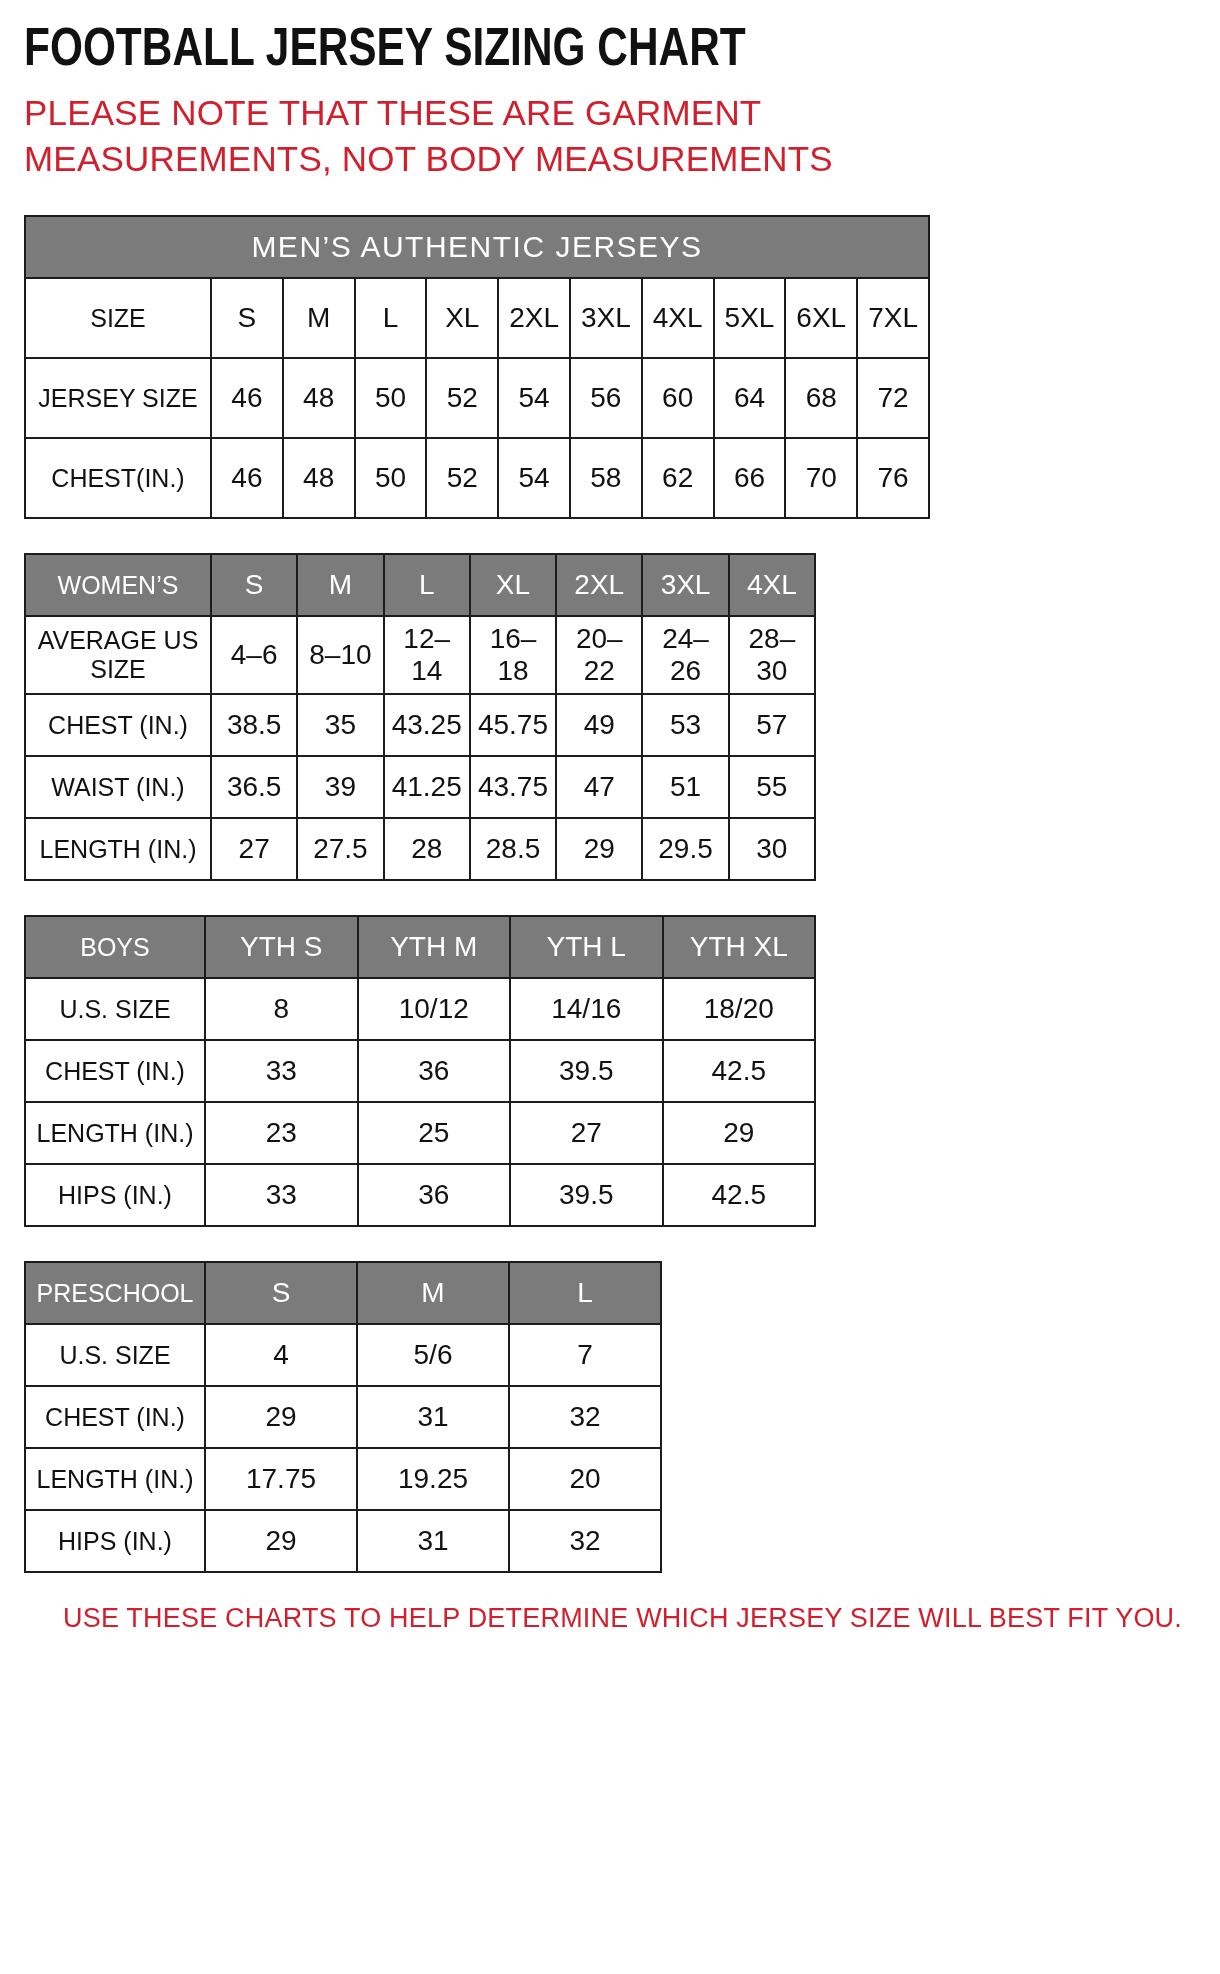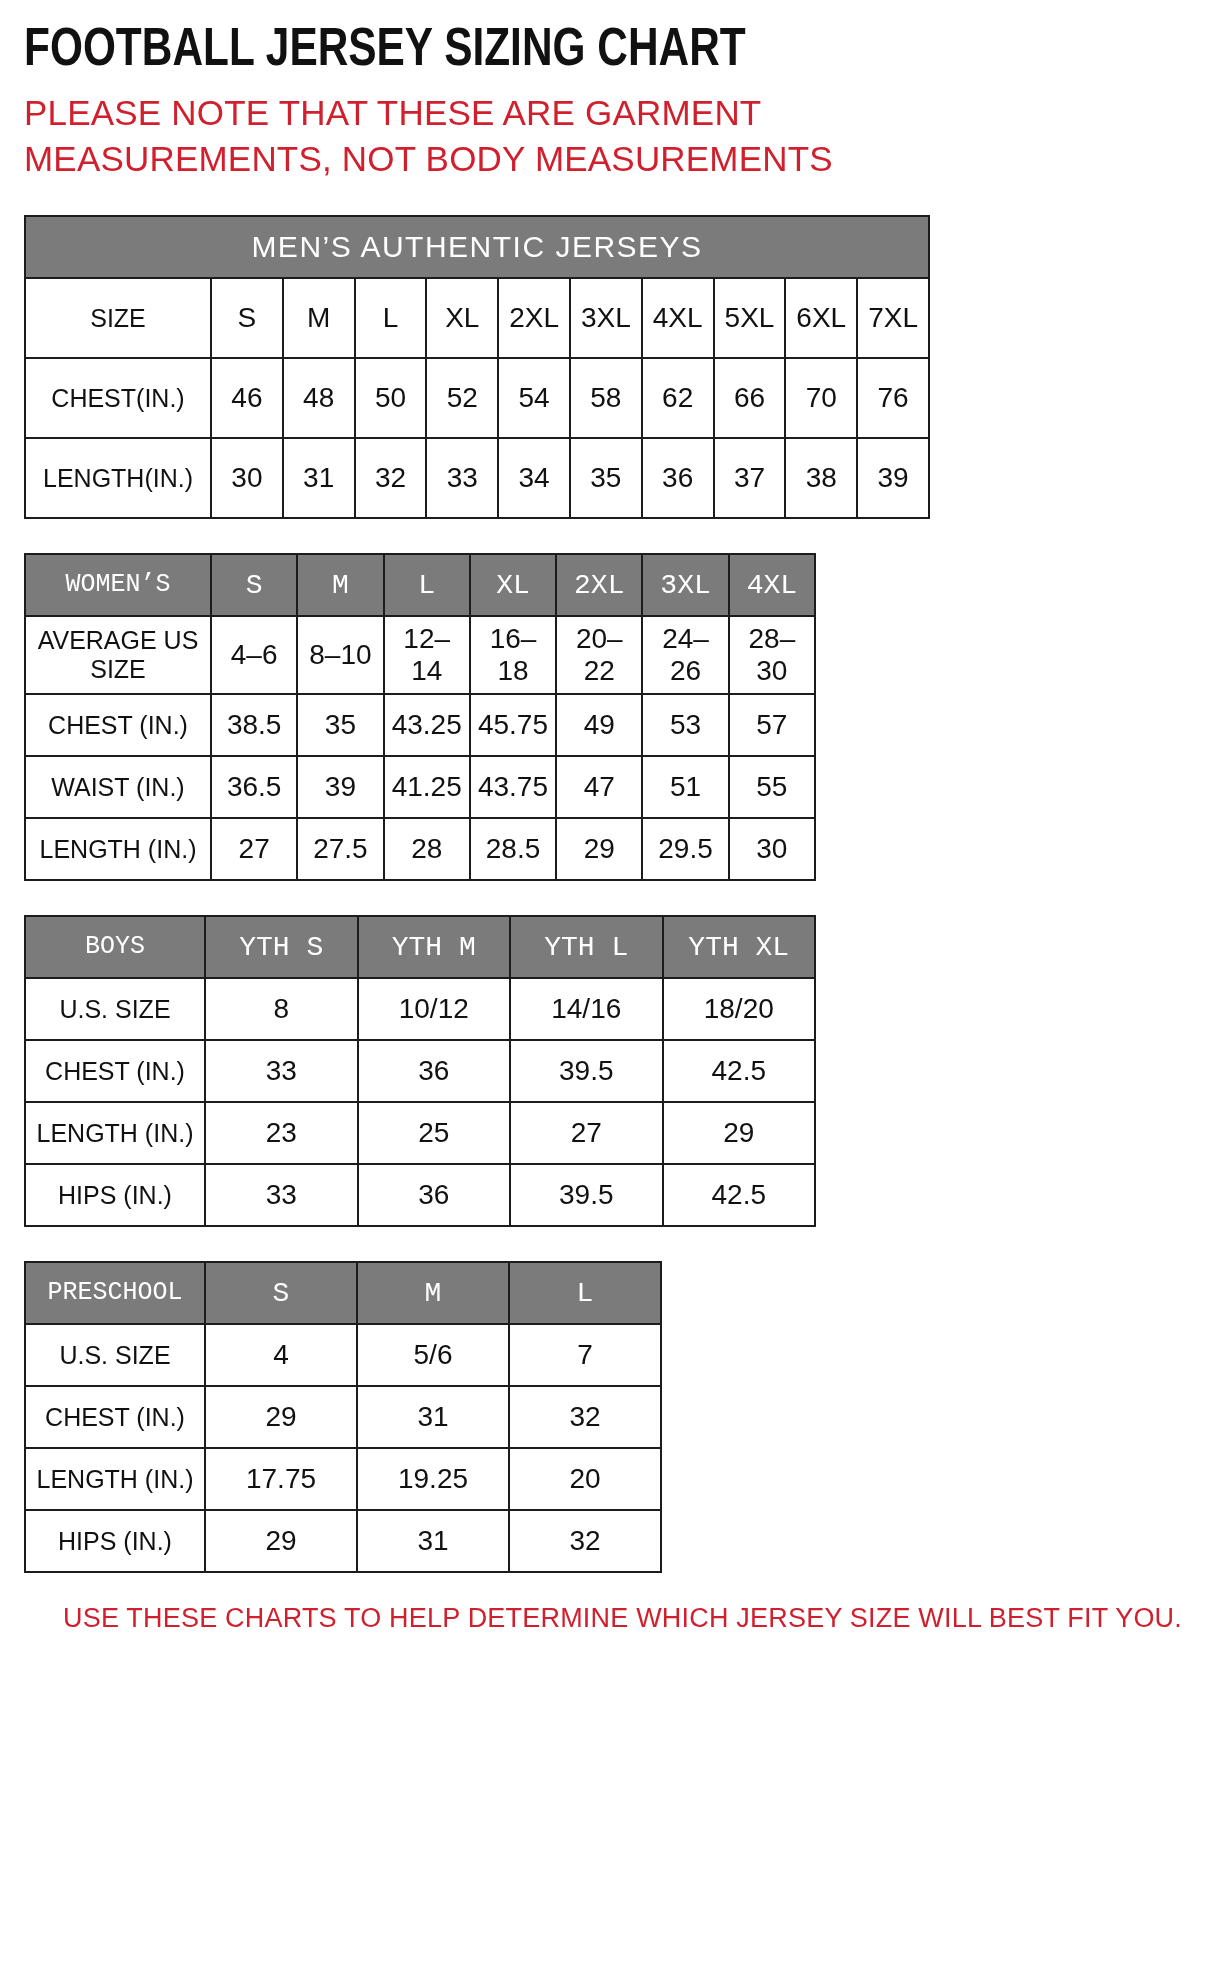--- a/index.html
+++ b/index.html
@@ -52,21 +52,20 @@
     vertical-align:middle;
     padding:6px 4px;
     height:62px;
     overflow:hidden;
   }
   .bar{
     background:var(--gray);
     color:#ffffff;
     font-weight:400;
     font-size:28px;
-    font-family:Liberation Mono, monospace;
   }
   .bar-title{
     background:var(--gray);
     color:#ffffff;
     font-weight:400;
     font-size:30px;
     letter-spacing:1.5px;
     height:68px;
   }
   .tbl td{font-size:28px;}
@@ -129,44 +128,44 @@
           <td>L</td>
           <td>XL</td>
           <td>2XL</td>
           <td>3XL</td>
           <td>4XL</td>
           <td>5XL</td>
           <td>6XL</td>
           <td>7XL</td>
         </tr>
         <tr>
+          <td class="label">JERSEY SIZE</td>
+          <td>46</td>
+          <td>48</td>
+          <td>50</td>
+          <td>52</td>
+          <td>54</td>
+          <td>56</td>
+          <td>60</td>
+          <td>64</td>
+          <td>68</td>
+          <td>72</td>
+        </tr>
+        <tr>
           <td class="label">CHEST(IN.)</td>
           <td>46</td>
           <td>48</td>
           <td>50</td>
           <td>52</td>
           <td>54</td>
           <td>58</td>
           <td>62</td>
           <td>66</td>
           <td>70</td>
           <td>76</td>
-        </tr>
-        <tr>
-          <td class="label">LENGTH(IN.)</td>
-          <td>30</td>
-          <td>31</td>
-          <td>32</td>
-          <td>33</td>
-          <td>34</td>
-          <td>35</td>
-          <td>36</td>
-          <td>37</td>
-          <td>38</td>
-          <td>39</td>
         </tr>
       </tbody>
   </table>
 
   <table class="tbl womens">
     <colgroup>
         <col class="c-label">
         <col span="7">
       </colgroup>
     <thead>

